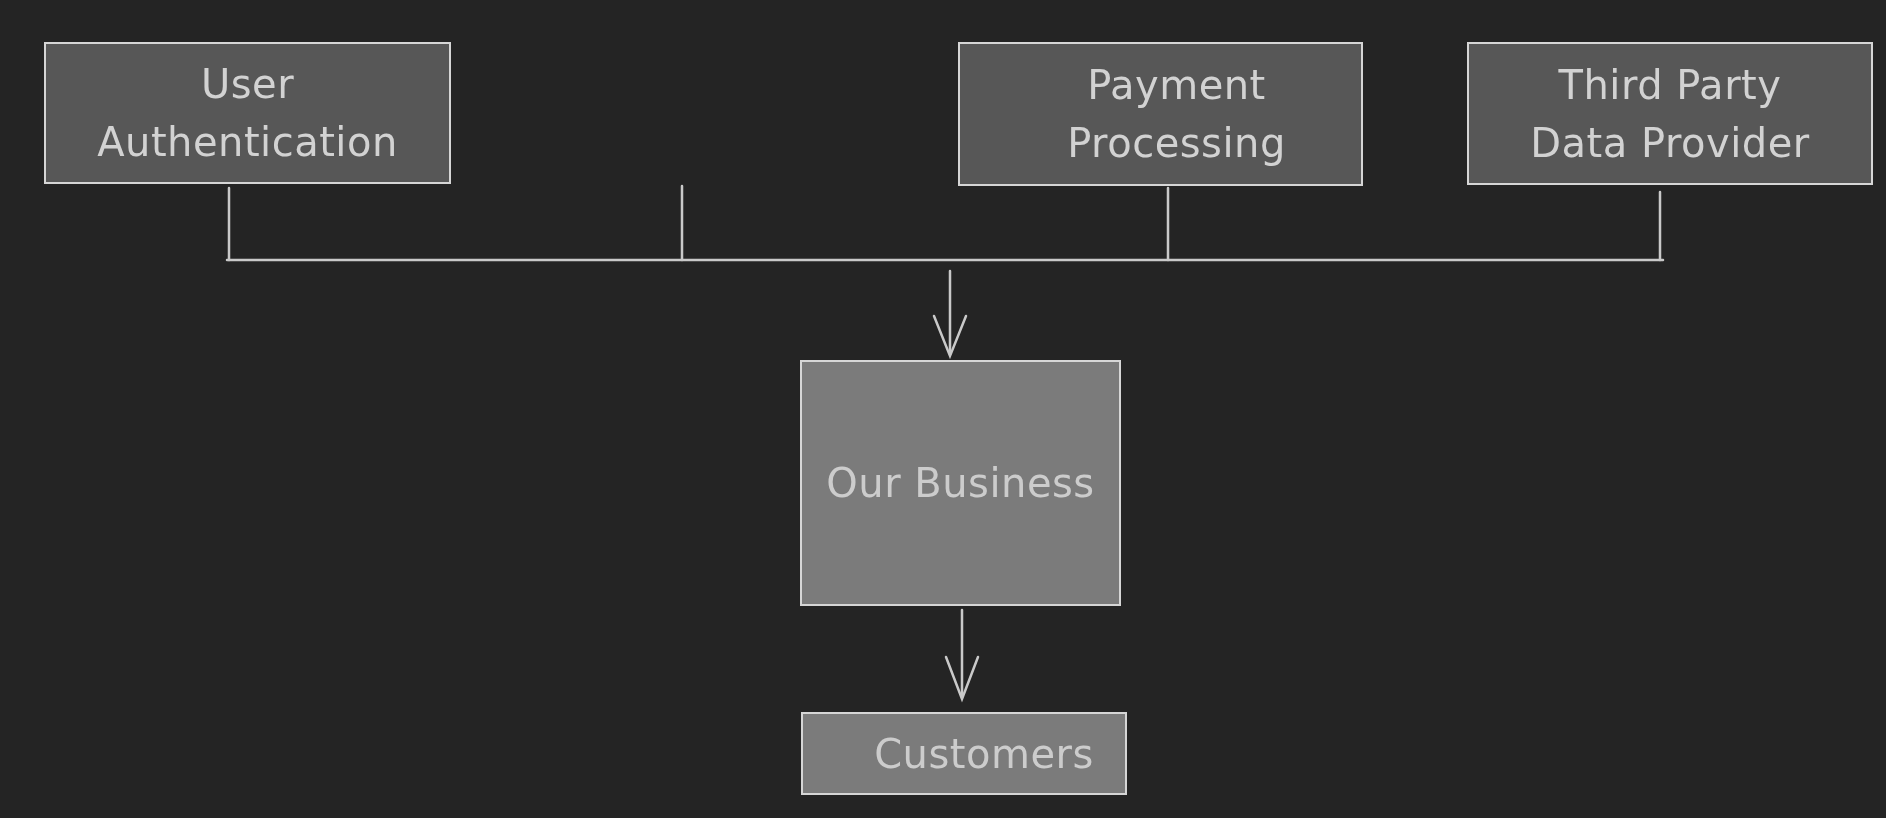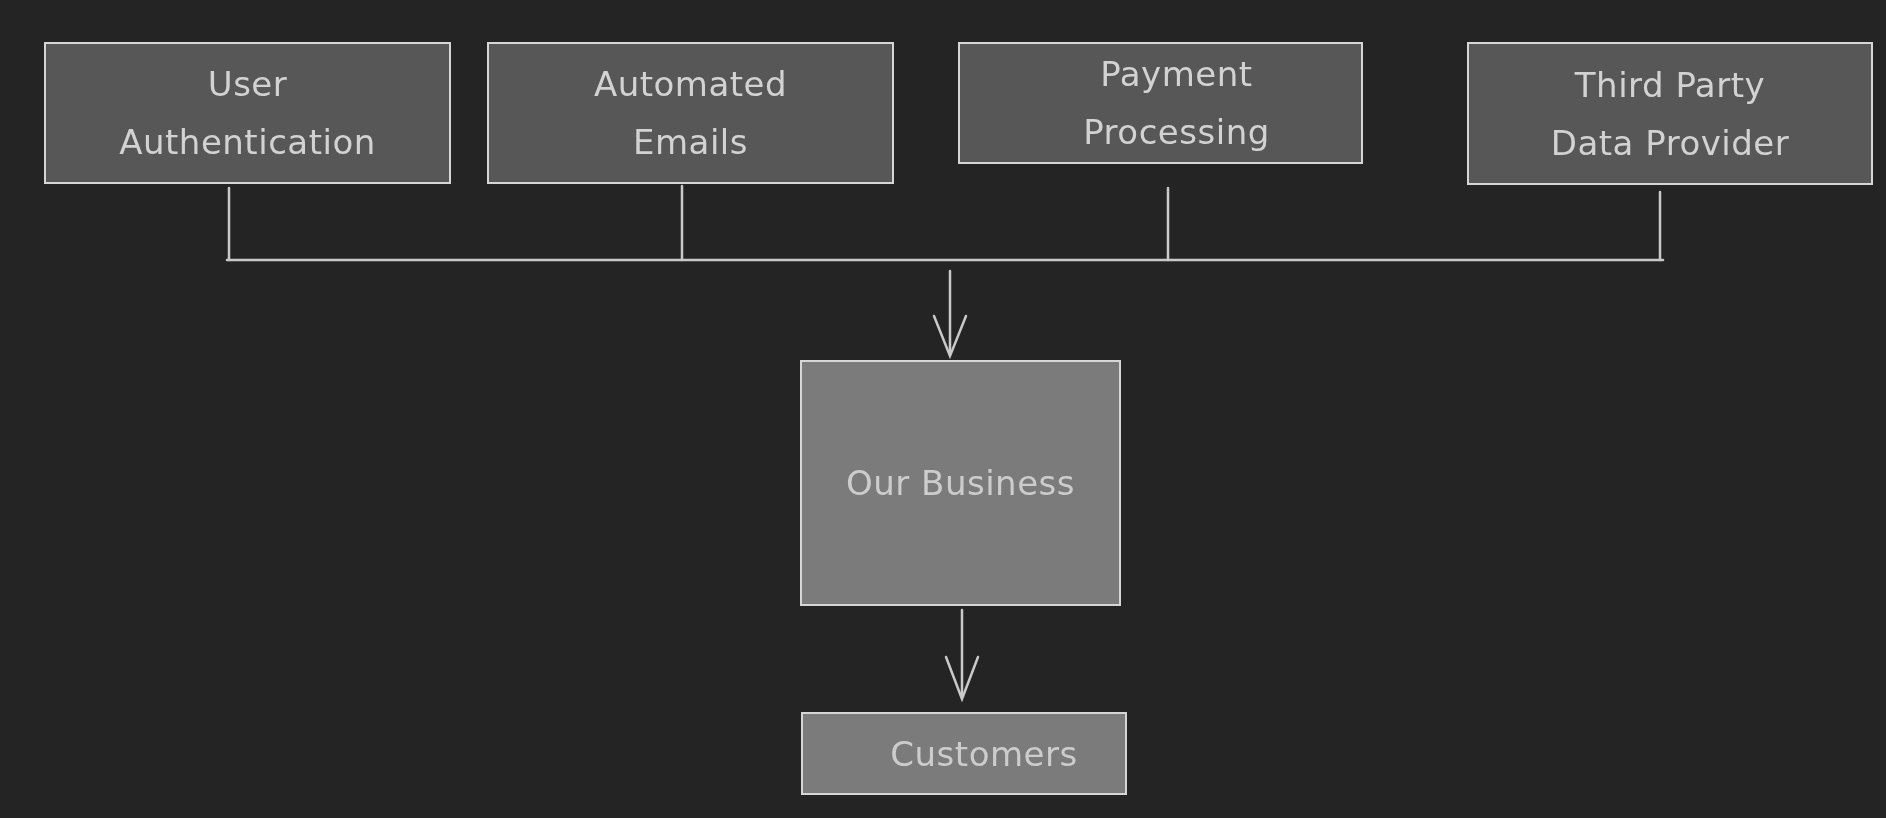--- a/index.html
+++ b/index.html
@@ -25,33 +25,33 @@
   .node {
     position: absolute;
     box-sizing: border-box;
     background: #575757;
     border: 2.5px solid #d6d6d6;
     display: flex;
     align-items: center;
     justify-content: center;
     text-align: center;
     color: #d2d2d2;
-    font-size: 34px;
+    font-size: 40px;
     line-height: 58px;
     white-space: pre-line;
     letter-spacing: 0.5px;
   }
   .node.hub {
     background: #7b7b7b;
     color: #cccccc;
     text-align: center;
   }
   .node.src-1 { left: 44px;   top: 42px;  width: 407px; height: 142px; }
   .node.src-2 { left: 487px;  top: 42px;  width: 407px; height: 142px; }
-  .node.src-3 { left: 958px;  top: 42px;  width: 405px; height: 122px; padding-left: 32px; }
+  .node.src-3 { left: 958px;  top: 42px;  width: 405px; height: 144px; padding-left: 32px; }
   .node.src-4 { left: 1447px; top: 42px;  width: 406px; height: 143px; margin-left: 20px; }
   .node.hub-business  { left: 800px; top: 360px; width: 321px; height: 246px; }
   .node.hub-customers { left: 801px; top: 712px; width: 326px; height: 83px; padding-left: 40px;  }
 </style>
 </head>
 <body>
 
 <div class="canvas">
 
   <svg class="connector-layer" width="1886" height="818" viewBox="0 0 1886 818" fill="none" stroke="#c9c9c9" stroke-width="2.5" stroke-linecap="round">
@@ -68,24 +68,20 @@
 
     <line x1="962" y1="610" x2="962" y2="696"></line>
     <polyline points="946,657 962,699 978,657"></polyline>
   </svg>
 
   <div class="node src-1">
     <span>User
 Authentication</span>
   </div>
 
-  <div class="node src-2">
-    <span>Automated
-Emails</span>
-  </div>
 
   <div class="node src-3">
     <span>Payment
 Processing</span>
   </div>
 
   <div class="node src-4">
     <span>Third Party
 Data Provider</span>
   </div>

